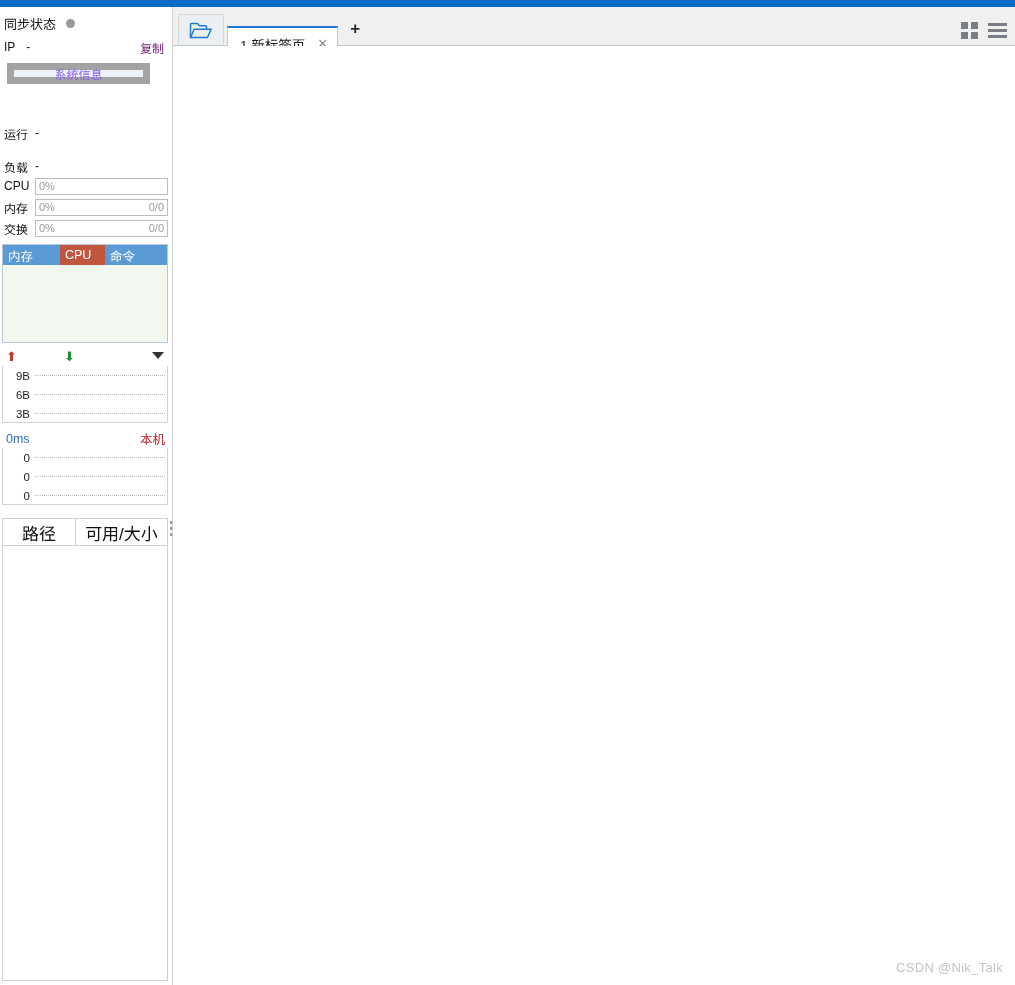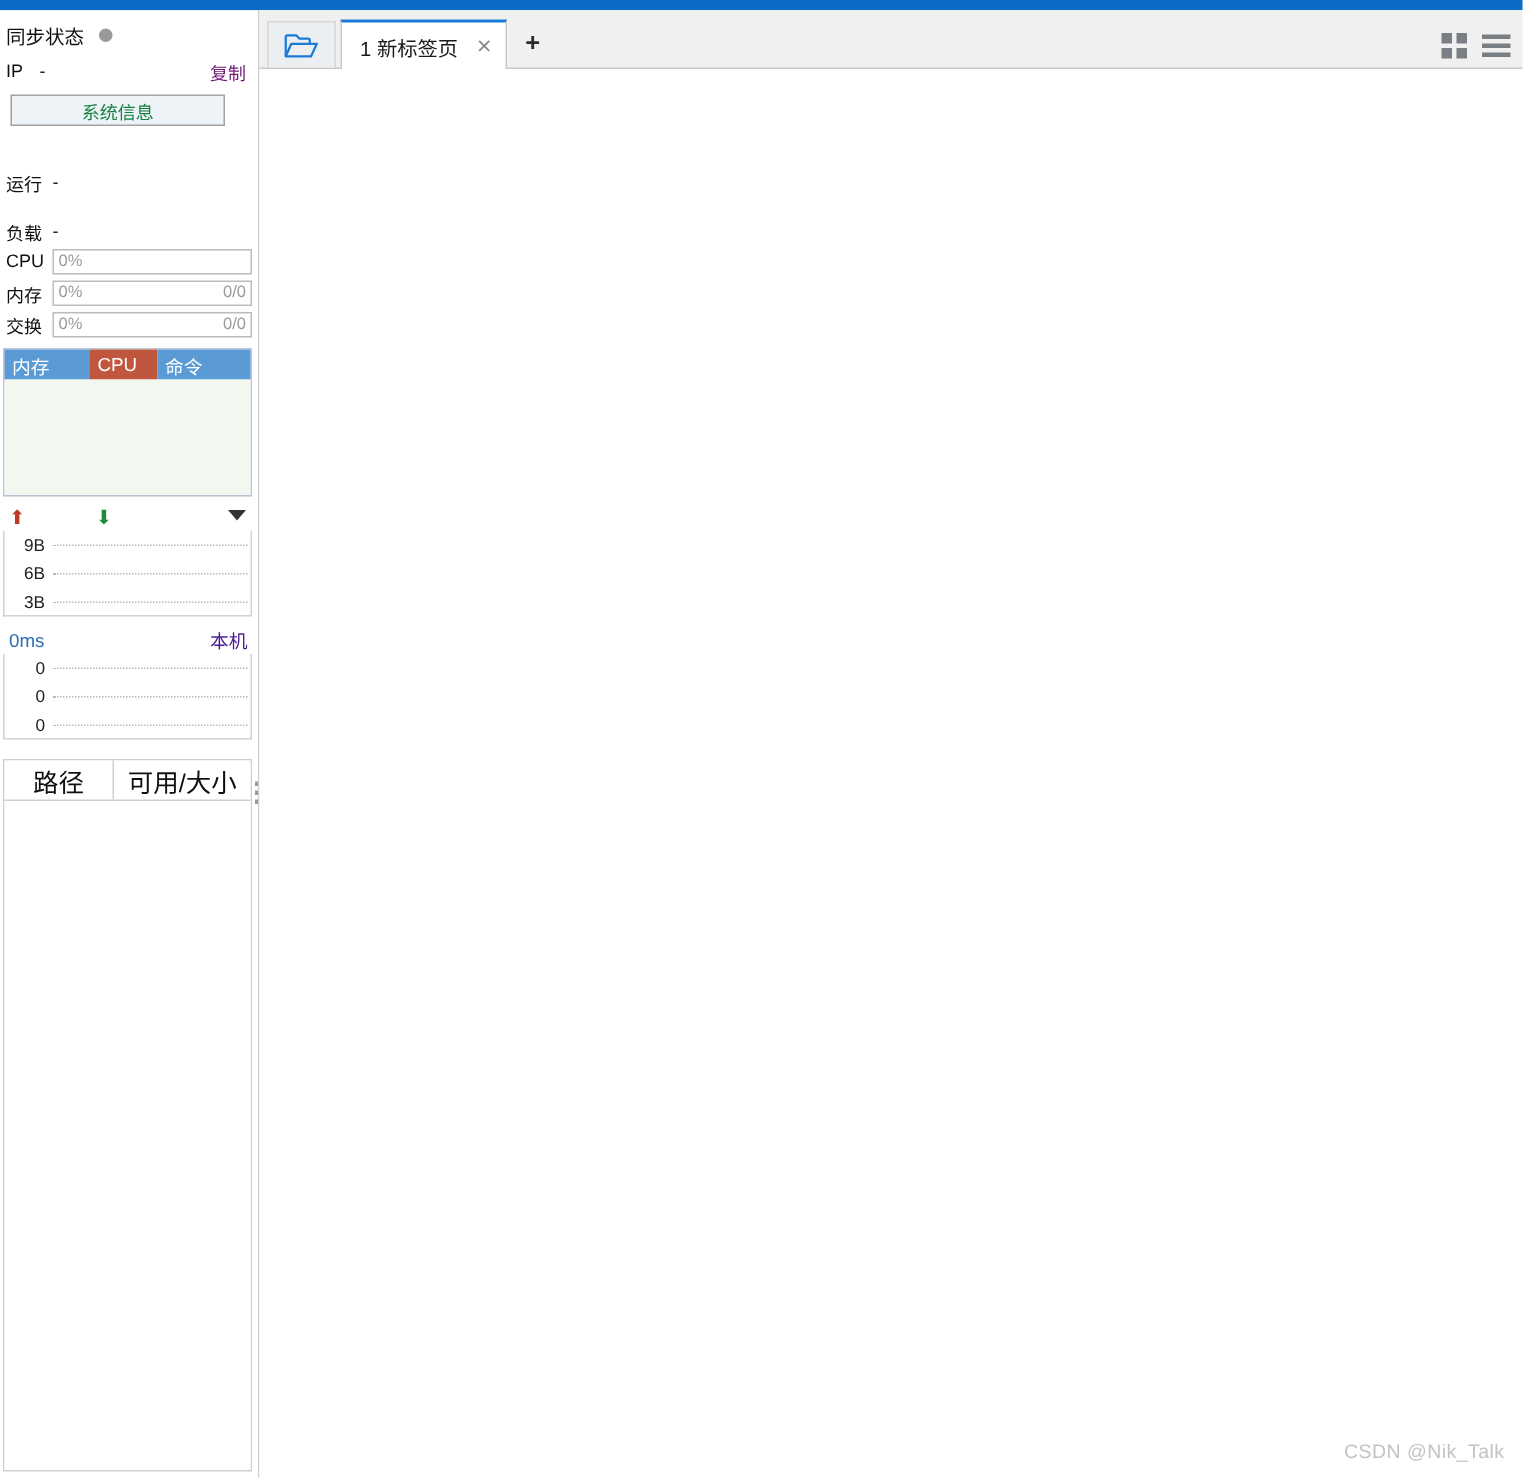--- a/index.html
+++ b/index.html
@@ -132,25 +132,25 @@
   .ip-row {
     height: 22px;
     justify-content: space-between;
   }
   .ip-left { display: flex; align-items: center; }
   .ip-key { font-size: 12px; color: #101010; }
   .ip-val { font-size: 12px; color: #101010; margin-left: 11px; }
   .ip-copy { font-size: 12px; color: #701a75; margin-right: 4px; }
 
   .sysinfo-btn {
-    margin: 5px 4px 4px 7px;
+    margin: 5px 4px 16px 7px;
     height: 21px;
     background: #eef3f8;
-    border: 1px solid #a3a3a3;
-    color: #15803d;
+    border: 7px solid #a3a3a3;
+    color: #8b5cf6;
     font-size: 12px;
     display: flex;
     align-items: center;
     justify-content: center;
     box-sizing: border-box;
     width: 143px;
   }
 
   .kv-row {
     display: flex;
@@ -274,21 +274,21 @@
 
   .ping-head {
     display: flex;
     justify-content: space-between;
     align-items: center;
     padding: 0 7px 0 6px;
     height: 19px;
     margin-top: 6px;
   }
   .ping-ms { font-size: 12.5px; color: #2f6fb5; }
-  .ping-host { font-size: 12.5px; color: #4c1d95; }
+  .ping-host { font-size: 12.5px; color: #b91c1c; }
   .ping-graph { height: 57px; }
 
   
   .split-handle {
     position: absolute;
     left: 168px;
     top: 508px;
     width: 6px;
     height: 26px;
     display: flex;
@@ -367,21 +367,21 @@
     background: #ffffff;
     border: 1px solid #c8c8c8;
     border-bottom: none;
     border-top: 2px solid #1b7ad6;
     box-sizing: border-box;
     display: flex;
     align-items: center;
     padding: 0 9px 0 12px;
     margin-left: 3px;
     position: relative;
-    top: 1px;
+    top: 14px;
   }
   .tab-label {
     font-size: 13.5px;
     color: #1a1a1a;
     white-space: nowrap;
   }
   .tab-close {
     margin-left: 12px;
     color: #8d8d8d;
     font-size: 13px;

